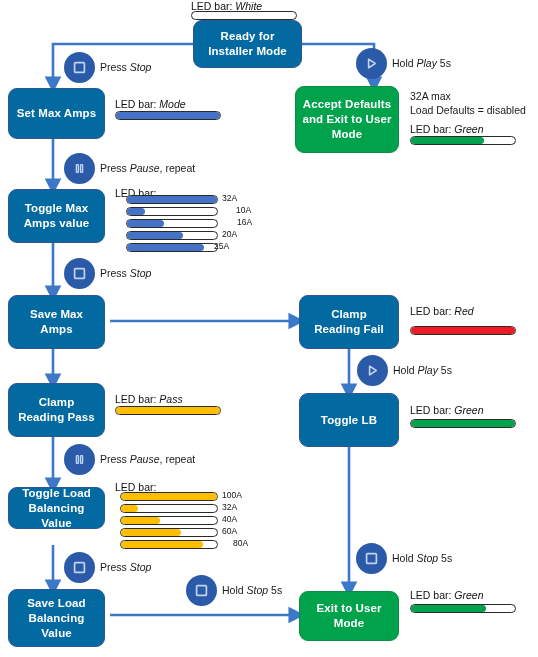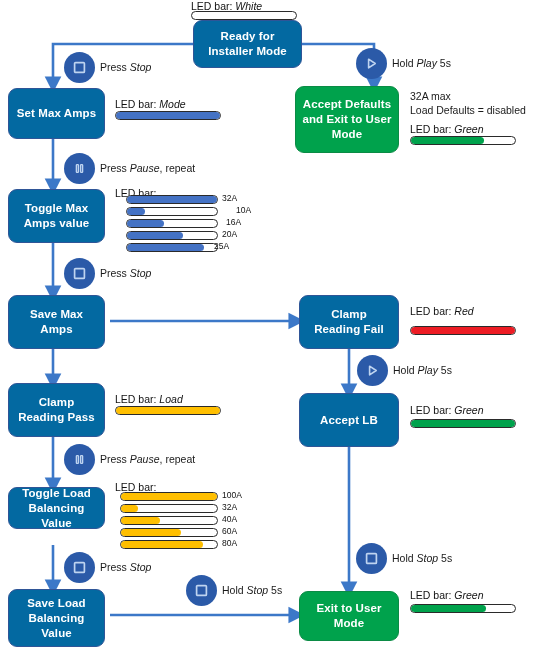--- a/index.html
+++ b/index.html
@@ -149,21 +149,21 @@
 Balancing
 Value</span>
   </div>
 
   <div class="node blue" style="left:299px;top:295px;width:100px;height:54px;">
     <span style="white-space:pre-line;">Clamp
 Reading Fail</span>
   </div>
 
   <div class="node blue" style="left:299px;top:393px;width:100px;height:54px;">
-    <span style="white-space:pre-line;">Accept LB</span>
+    <span style="white-space:pre-line;">Toggle LB</span>
   </div>
 
   <div class="node green" style="left:295px;top:86px;width:104px;height:67px;">
     <span style="white-space:pre-line;">Accept Defaults
 and Exit to User
 Mode</span>
   </div>
 
   <div class="node green" style="left:299px;top:591px;width:100px;height:50px;">
     <span style="white-space:pre-line;">Exit to User
@@ -288,21 +288,21 @@
   <div class="lbl" style="left:410px;top:90px;">32A max</div>
   <div class="lbl" style="left:410px;top:104px;">Load Defaults = disabled</div>
   <div class="cap" style="left:410px;top:123px;">
     <span>LED bar: </span><i>Green</i>
   </div>
   <div class="led" style="left:410px;top:136px;width:106px;">
     <span style="width:70%;background:#00A24C;"></span>
   </div>
 
   <div class="cap" style="left:115px;top:393px;">
-    <span>LED bar: </span><i>Load</i>
+    <span>LED bar: </span><i>Pass</i>
   </div>
   <div class="led" style="left:115px;top:406px;width:106px;">
     <span style="width:100%;background:#FFBF00;"></span>
   </div>
 
   <div class="cap" style="left:410px;top:305px;">
     <span>LED bar: </span><i>Red</i>
   </div>
   <div class="led" style="left:410px;top:326px;width:106px;">
     <span style="width:100%;background:#ED1C24;"></span>
@@ -330,21 +330,21 @@
   <div class="ledlabel" style="left:222px;top:193px;">32A</div>
 
   <div class="led" style="left:126px;top:207px;width:92px;">
     <span style="width:20%;background:#4472C4;"></span>
     </div>
   <div class="ledlabel" style="left:236px;top:205px;">10A</div>
 
   <div class="led" style="left:126px;top:219px;width:92px;">
     <span style="width:41%;background:#4472C4;"></span>
     </div>
-  <div class="ledlabel" style="left:226px;top:217px;">16A</div>
+  <div class="ledlabel" style="left:237px;top:217px;">16A</div>
 
   <div class="led" style="left:126px;top:231px;width:92px;">
     <span style="width:62%;background:#4472C4;"></span>
     </div>
   <div class="ledlabel" style="left:222px;top:229px;">20A</div>
 
   <div class="led" style="left:126px;top:243px;width:92px;">
     <span style="width:85%;background:#4472C4;"></span>
     </div>
   <div class="ledlabel" style="left:214px;top:241px;">25A</div>
@@ -367,15 +367,15 @@
   <div class="ledlabel" style="left:222px;top:514px;">40A</div>
 
   <div class="led" style="left:120px;top:528px;width:98px;">
     <span style="width:62%;background:#FFBF00;"></span>
     </div>
   <div class="ledlabel" style="left:222px;top:526px;">60A</div>
 
   <div class="led" style="left:120px;top:540px;width:98px;">
     <span style="width:85%;background:#FFBF00;"></span>
     </div>
-  <div class="ledlabel" style="left:222px;top:538px;">80A</div>
+  <div class="ledlabel" style="left:233px;top:538px;">80A</div>
 
 </div>
 
 </body></html>

